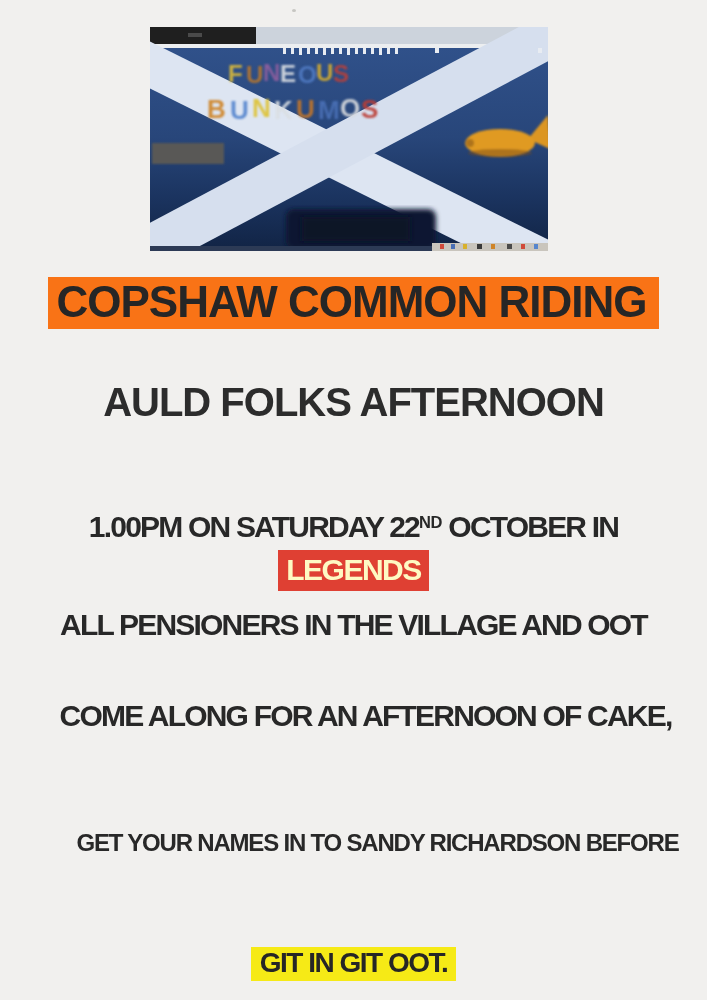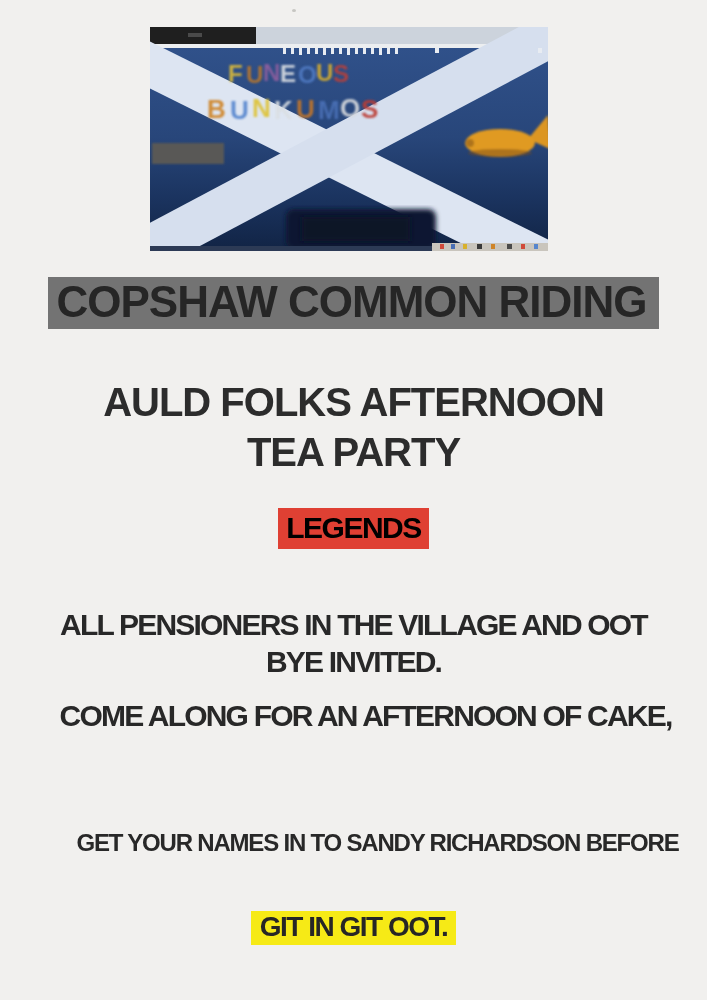--- a/index.html
+++ b/index.html
@@ -9,38 +9,39 @@
     font-family:"Liberation Sans","DejaVu Sans",sans-serif;
     color:#282828;font-weight:700;
   }
   .abs{position:absolute;}
   .center{left:0;width:707px;text-align:center;}
   .photo{left:150px;top:27px;width:398px;height:224px;}
   .speck{left:292px;top:9px;width:4px;height:3px;background:#bcbcb6;border-radius:50%;opacity:.8;}
 
   .title-wrap{top:277px;}
   .title-band{
-    display:inline-block;background:#737373;
+    display:inline-block;background:#f97316;
     font-size:44px;line-height:46px;letter-spacing:-1px;
     padding:2px 12px 4px 8px;white-space:nowrap;color:#262626;
   }
   .heading{top:377px;font-size:40px;line-height:50px;letter-spacing:-1px;color:#2c2c2c;}
   .when{top:508px;font-size:30px;line-height:37px;letter-spacing:-1.8px;}
   .venue-box{
-    display:inline-block;background:#df4033;color:#000000;
+    display:inline-block;background:#df4033;color:#fef9c3;
     padding:1px 8px 3px;letter-spacing:-1.5px;text-align:right;
   }
   .invite{top:606px;font-size:30px;line-height:37px;letter-spacing:-1.8px;text-align:center;}
   .details{top:698px;font-size:30px;line-height:36px;letter-spacing:-1.8px;margin-left:12px;}
   .rsvp{top:829px;font-size:24px;line-height:28px;letter-spacing:-1.2px;margin-left:24px;}
   .footer-wrap{top:911px;}
   .footer-box{
     display:inline-block;background:#f6ea16;color:#262626;
     font-size:28px;line-height:30px;letter-spacing:-1.5px;
     padding:1px 9px 3px;
+    margin-top:36px;
   }
   sup{font-size:.55em;position:relative;top:-.55em;vertical-align:baseline;letter-spacing:-.5px;}
   .fl{font-weight:bold;font-family:"Liberation Sans",sans-serif;}
   .fl1{font-size:24px;}
   .fl2{font-size:26px;}
 </style>
 </head>
 <body>
 
 <div class="abs photo">
@@ -140,32 +141,31 @@
 </div>
 
 <div class="abs speck"></div>
 
 <div class="abs center title-wrap">
   <span class="title-band">COPSHAW COMMON RIDING</span>
 </div>
 
 <div class="abs center heading">
   <div>AULD FOLKS AFTERNOON</div>
-  <div>TEA PARTY</div>
 </div>
 
 <div class="abs center when">
+  <div><span>1.00PM ON SATURDAY 22</span><sup>ND</sup><span> OCTOBER IN</span></div>
   <div>
     <span class="venue-box">LEGENDS</span>
   </div>
 </div>
 
 <div class="abs center invite">
   <div>ALL PENSIONERS IN THE VILLAGE AND OOT</div>
-  <div>BYE INVITED.</div>
 </div>
 
 <div class="abs center details">
   <div>COME ALONG FOR AN AFTERNOON OF CAKE,</div>
 </div>
 
 <div class="abs center rsvp">
   <div>GET YOUR NAMES IN TO SANDY RICHARDSON BEFORE</div>
 </div>
 

